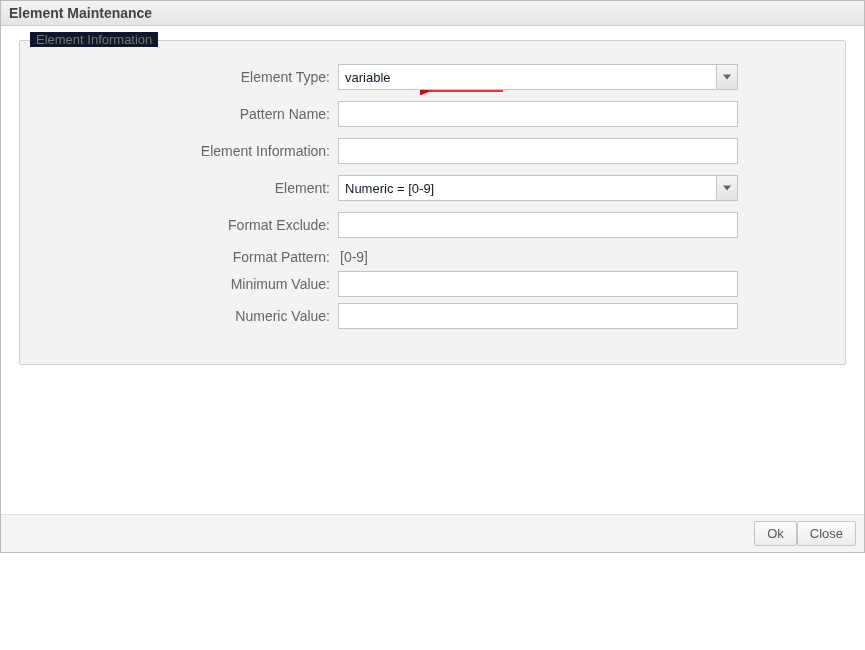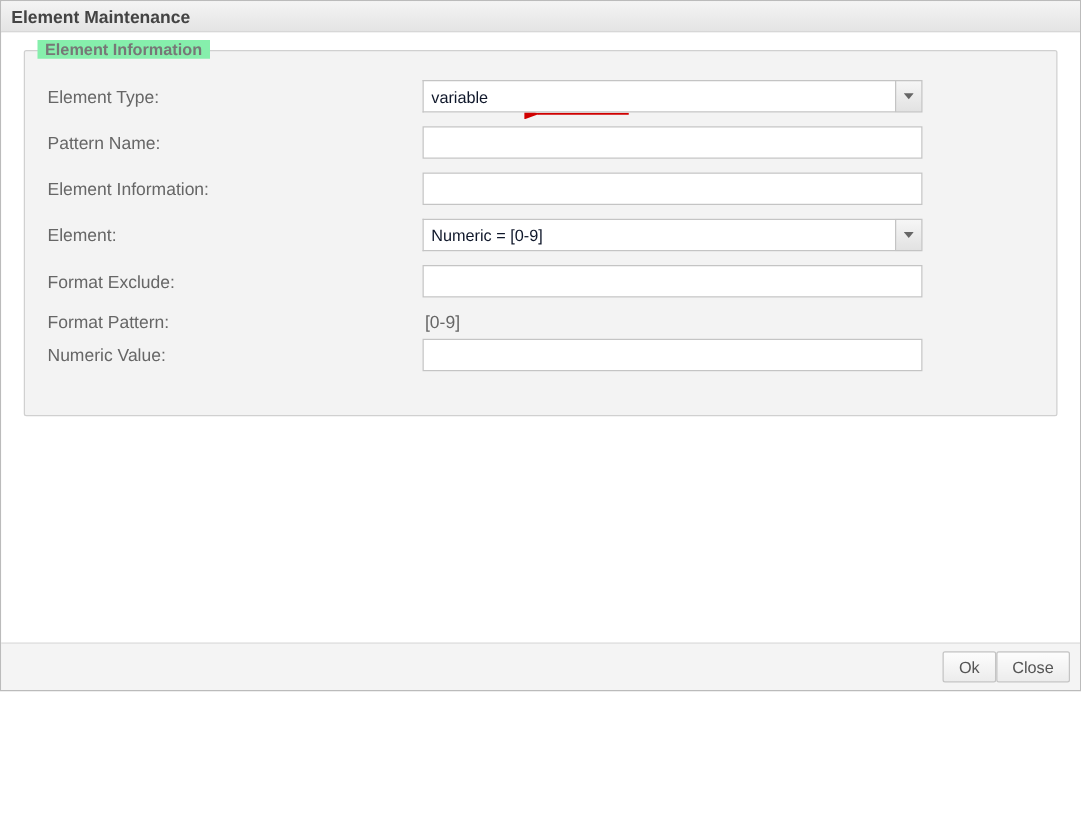--- a/index.html
+++ b/index.html
@@ -39,37 +39,36 @@
       border: 1px solid #d0d0d0;
       border-radius: 2px;
       padding: 18px 18px 24px 18px;
       background: #f3f3f3;
       position: relative;
     }
     .fieldset-legend {
       position: absolute;
       top: -9px;
       left: 10px;
-      background: #86efac;
+      background: #0f172a;
       padding: 0 6px;
       color: #777;
       font-size: 13px;
-      font-weight: bold;
     }
     .form-row {
       display: flex;
       align-items: center;
       margin: 5px 0 11px 0;
     }
     .form-row.tighter {
       margin: 2px 0 6px 0;
     }
     .form-label {
       width: 300px;
-      text-align: left;
+      text-align: right;
       padding-right: 8px;
       color: #666;
       font-size: 14px;
       white-space: nowrap;
     }
     .form-control-wrap {
       flex: 1;
       max-width: 400px;
       display: flex;
       align-items: center;
@@ -208,20 +207,26 @@
         </div>
       </div>
 
       <div class="form-row tighter">
         <div class="form-label">Format Pattern:</div>
         <div class="form-control-wrap">
           <span class="static-value">[0-9]</span>
         </div>
       </div>
 
+      <div class="form-row tighter">
+        <div class="form-label">Minimum Value:</div>
+        <div class="form-control-wrap">
+          <input class="text-input" type="text" value="" style="">
+        </div>
+      </div>
 
       <div class="form-row">
         <div class="form-label">Numeric Value:</div>
         <div class="form-control-wrap">
           <input class="text-input" type="text" value="" style="">
         </div>
       </div>
 
     </div>
   </div>

